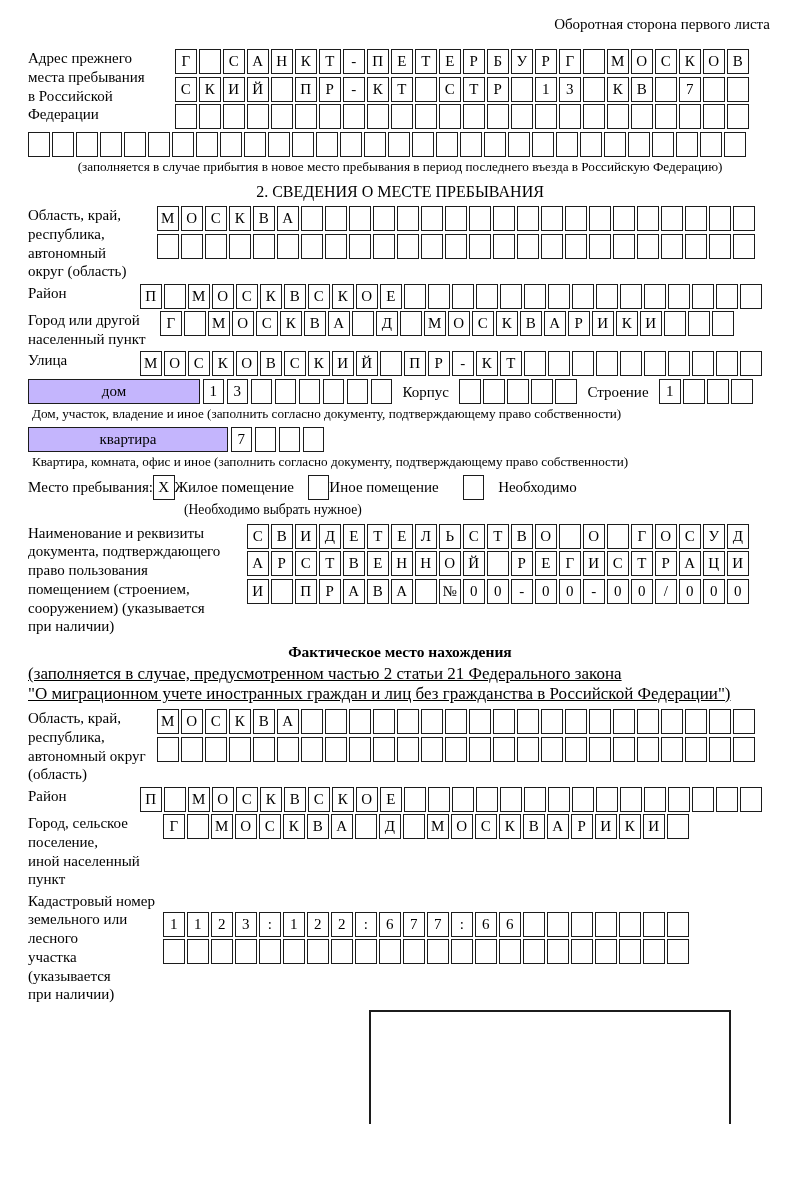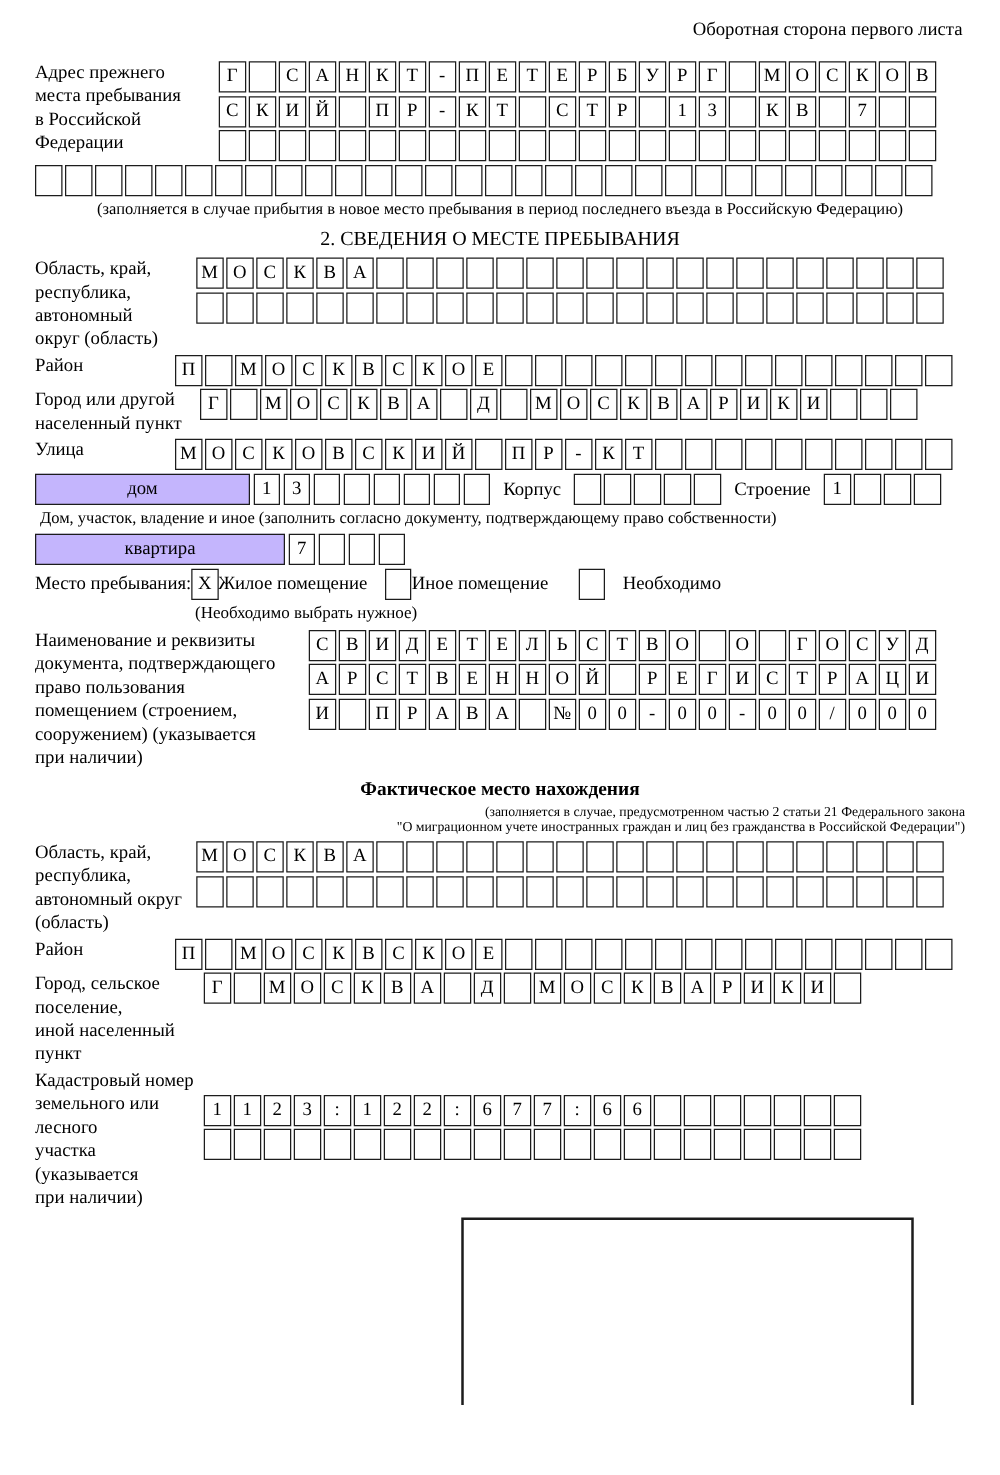--- a/index.html
+++ b/index.html
@@ -9,33 +9,33 @@
   .flexrow{display:flex;align-items:flex-start;}
   .lbl{font-size:15px;line-height:1.25;white-space:pre-line;}
   .rows{display:flex;flex-direction:column;gap:2.5px;}
   .cells{display:flex;gap:2.5px;}
   .cell{box-sizing:border-box;flex:0 0 21.5px;width:21.5px;height:25px;border:1.6px solid #1c1c1c;
         display:flex;align-items:center;justify-content:center;font-size:15px;line-height:1;background:#fff;}
   .caption{font-size:13.2px;margin:2px 0 5px 4px;}
   .caption.center{text-align:center;margin-left:0;}
   .sec-title{font-weight:normal;text-align:center;font-size:16px;margin:8px 0 5px 0;}
   .sub-title{font-weight:bold;text-align:center;font-size:15.5px;margin:7px 0 3px 0;}
-  .note-lines{font-size:11px;text-align:right;white-space:pre-line;margin-bottom:5px;}
+  .note-lines{font-size:17px;text-align:left;white-space:pre-line;margin-bottom:5px;text-decoration:underline;}
   .widebox{box-sizing:border-box;height:25px;border:1.6px solid #1c1c1c;display:flex;align-items:center;justify-content:center;font-size:15px;background:#c4b5fd;}
   .inline-lbl{font-size:15px;padding:2px 8px 0 8px;white-space:nowrap;}
   .lw-a{flex:0 0 147px;}
   .lw-b{flex:0 0 129px;}
   .lw-c{flex:0 0 112px;}
   .lw-d{flex:0 0 132px;}
   .lw-e{flex:0 0 135px;}
   .lw-doc{flex:0 0 219px;}
   .mb2{margin-bottom:2.5px;}
   .mb4{margin-bottom:4px;}
   .stay-row{display:flex;align-items:center;font-size:15px;margin-top:3px;}
-  .stay-note{font-size:13.6px;margin:2px 0 6px 84px;padding-left:44px;}
+  .stay-note{font-size:13.6px;margin:2px 0 6px 112px;padding-left:44px;}
   .stamp-box{box-sizing:border-box;width:362px;height:176px;border:2px solid #1c1c1c;margin:6px 0 3px 341px;background:#fff;}
 </style>
 </head>
 <body>
 
 <div class="page">
 
   <div class="hnote">Оборотная сторона первого листа</div>
 
   <div class="flexrow mb2">
@@ -350,20 +350,21 @@
 
   <div class="flexrow" style="align-items:flex-start;gap:2.5px;">
     <div class="widebox" style="width:200px;">квартира</div>
     <div class="cells">
         <div class="cell">7</div>
         <div class="cell"></div>
         <div class="cell"></div>
         <div class="cell"></div>
       </div>
   </div>
+  <div class="caption">Квартира, комната, офис и иное (заполнить согласно документу, подтверждающему право собственности)</div>
 
   <div class="stay-row">
     <span>Место пребывания:</span>
     <span class="cell">X</span>
     <span>Жилое помещение</span>
     <span class="cell" style="margin-left:14px;"></span>
     <span>Иное помещение</span>
     <span class="cell" style="margin-left:24px;"></span>
     <span style="margin-left:14px;">Необходимо</span>
   </div>

